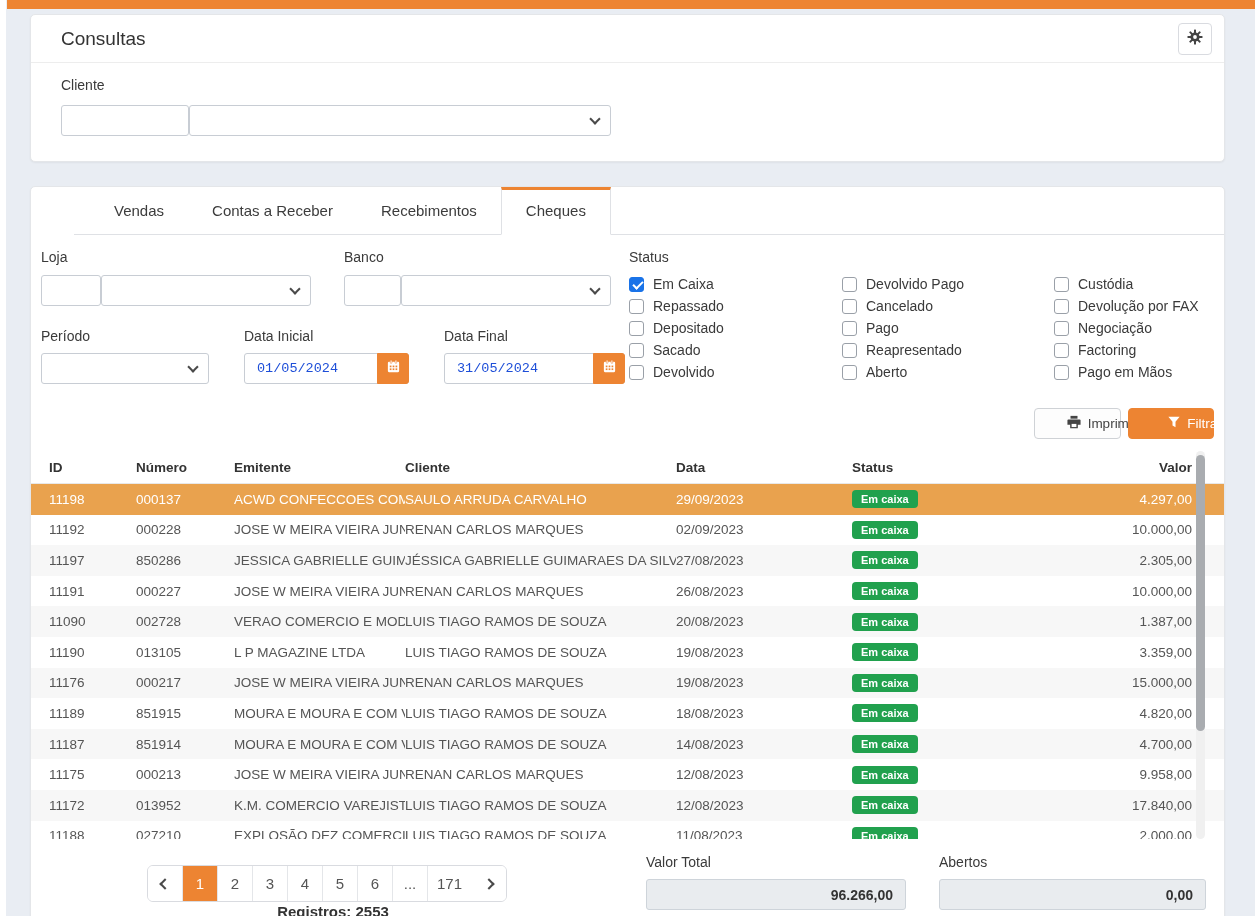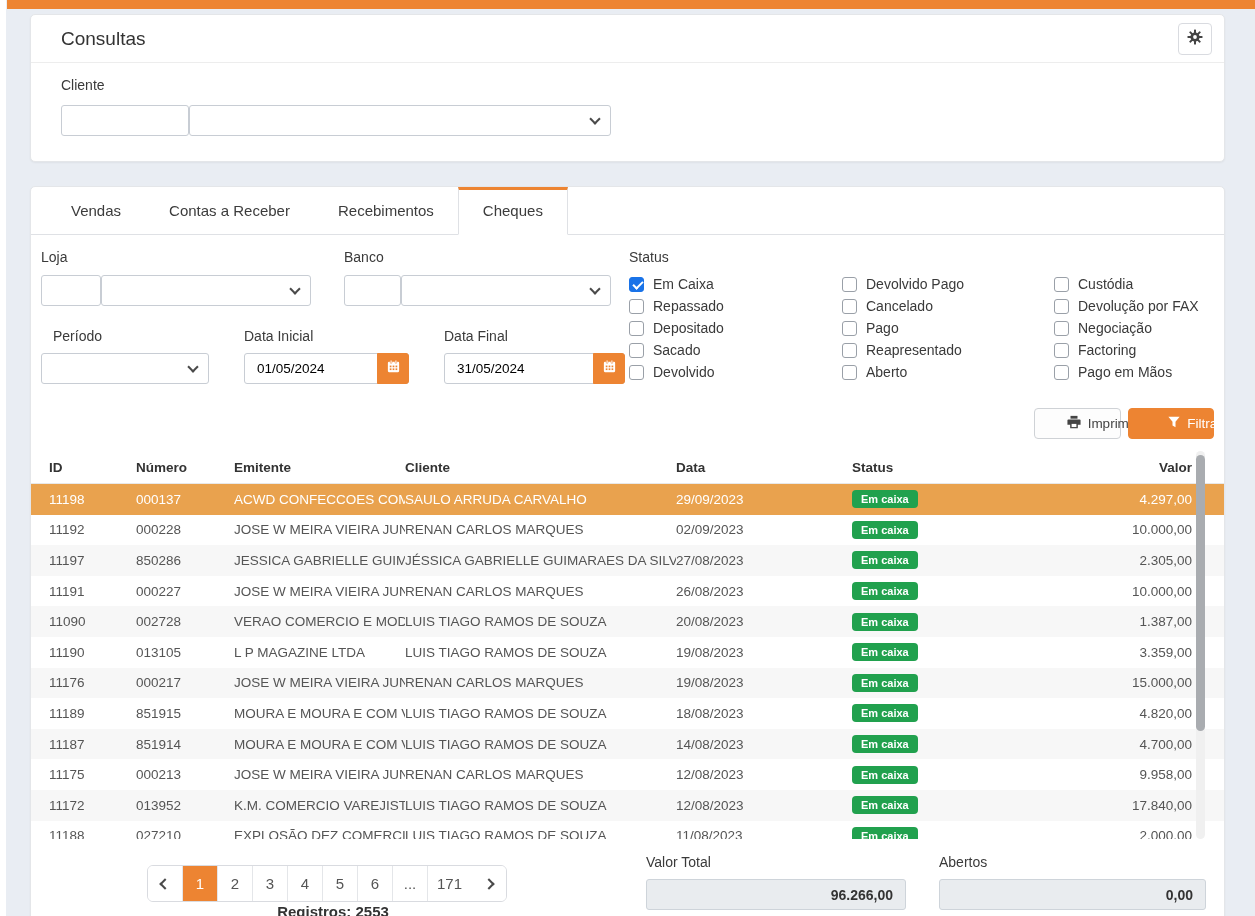--- a/index.html
+++ b/index.html
@@ -25,30 +25,30 @@
     font-size:13.5px; color:#444; }
   .select { position:relative; }
   .chev { display:inline-block; width:8px; height:8px; border-top:2px solid #4a4a4a; border-right:2px solid #4a4a4a; }
   .chev.down { transform:rotate(135deg); }
   .chev.left { transform:rotate(-135deg); }
   .chev.right { transform:rotate(45deg); }
   .select .chev { position:absolute; right:11px; top:9px; }
   .abs { position:absolute; }
 
   
-  .tabbar { position:relative; height:48px; border-bottom:1px solid #dfe1e5; display:flex; padding-left:16px; }
+  .tabbar { position:relative; height:48px; border-bottom:1px solid #dfe1e5; display:flex; padding-left:16px;margin-left:43px; }
   .tab { padding:0 24px; line-height:47px; font-size:15px; color:#3c3c3c; cursor:pointer; position:relative; }
   .tab.active { background:#fff; border-left:1px solid #dfe1e5; border-right:1px solid #dfe1e5;
     border-top:3px solid var(--accent); line-height:42px; margin-bottom:-1px; border-bottom:1px solid #fff; }
 
   
   .cal-btn { position:absolute; top:0; right:0; width:32px; height:31px; background:var(--accent);
     border:1px solid var(--accent); border-radius:0 3px 3px 0; display:flex; align-items:center; justify-content:center; cursor:pointer; }
   .date-input { padding-left:12px; padding-right:34px; width:100%; height:31px; border:1px solid #c8cdd4;
-    border-radius:3px; font-size:13.5px; color:#000000; font-family:Liberation Sans, sans-serif; }
+    border-radius:3px; font-size:13.5px; color:#1d4ed8; font-family:Liberation Mono, monospace; }
   .status-col { position:absolute; top:86px; width:210px; }
   .chk-item { display:flex; align-items:center; height:22px; cursor:pointer; }
   .chk-box { width:15px; height:15px; border:1px solid #9aa0a8; border-radius:3px; background:#fff;
     margin-right:9px; flex:0 0 auto; position:relative; }
   .chk-item.checked .chk-box { background:var(--check_blue); border-color:var(--check_blue); }
   .chk-item.checked .chk-box:after { content:""; position:absolute; left:4.5px; top:1.5px; width:4px; height:8px;
     border-right:2px solid #fff; border-bottom:2px solid #fff; transform:rotate(45deg); }
   .chk-label { font-size:14px; color:#3a3a3a; }
   .btn { display:flex; align-items:center; justify-content:center; gap:7px; height:31px; border-radius:4px;
     font-size:13.5px; cursor:pointer;padding-left:48px; }
@@ -217,21 +217,21 @@
         <span class="chk-box"></span>
         <span class="chk-label">Factoring</span>
       </div>
 
       <div class="chk-item">
         <span class="chk-box"></span>
         <span class="chk-label">Pago em Mãos</span>
       </div>
     </div>
 
-    <div class="lbl field-label" style="left:10px; top:141px;margin-left:12px;">Período</div>
+    <div class="lbl field-label" style="left:10px; top:141px;">Período</div>
     <div class="select abs" style="left:10px; top:166px; width:168px;">
       <span class="chev down"></span>
     </div>
 
     <div class="lbl field-label" style="left:213px; top:141px;">Data Inicial</div>
     <div class="abs" style="left:213px; top:166px; width:165px;">
       <input class="date-input" value="01/05/2024" style="">
       <div class="cal-btn">
         <span>
           <svg width="15" height="15" viewBox="0 0 16 16">

